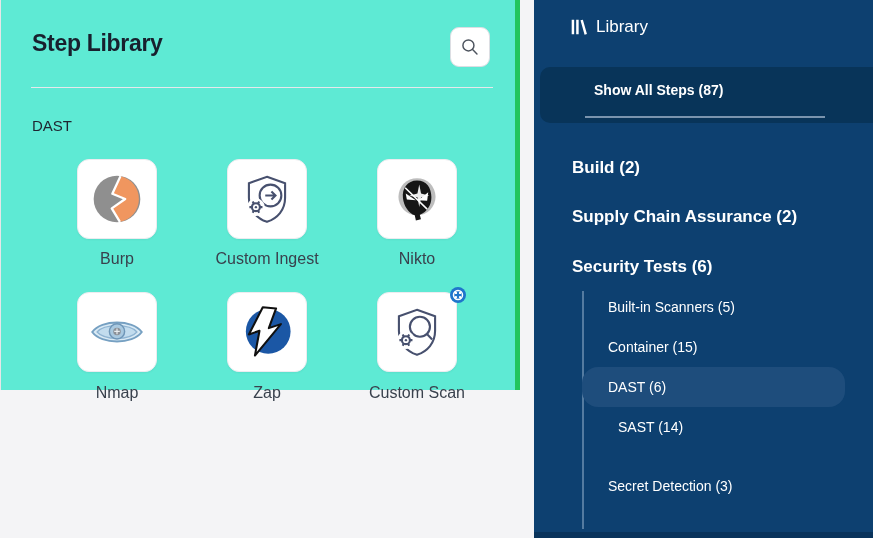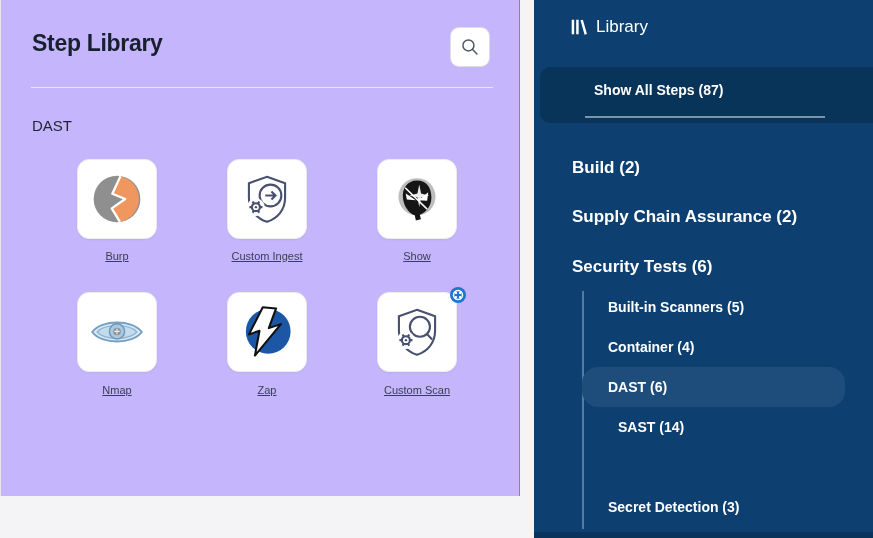--- a/index.html
+++ b/index.html
@@ -1,54 +1,54 @@
 <!DOCTYPE html>
 <html><head>
 <meta charset="utf-8">
 <style>
   * { margin:0; padding:0; box-sizing:border-box; }
   body { font-family:"Liberation Sans", sans-serif; background:#e9e9e9; }
   .page { position:relative; width:873px; height:538px; overflow:hidden; background:#f4f4f6; }
 
   
-  .left-card{ position:absolute; left:0; top:0; width:520px; height:496px;
-    background:#c4b5fd; border-left:1px solid #e6e6e8; border-right:1px solid #22c55e; }
+  .left-card{ position:absolute; left:0; top:0; width:520px; height:390px;
+    background:#5eead4; border-left:1px solid #e6e6e8; border-right:5px solid #22c55e; }
   .page-title{ position:absolute; left:31px; top:30px; font-size:23px; font-weight:700;
     color:#18202e; letter-spacing:-0.3px; }
   .search-btn{ position:absolute; left:449px; top:27px; width:40px; height:40px;
     background:#fff; border:1px solid #dcdee3; border-radius:9px; display:flex;
     align-items:center; justify-content:center; cursor:pointer; }
   .card-divider{ position:absolute; left:30px; top:87px; width:462px; height:1px; background:#e7e8eb; }
   .section-heading{ position:absolute; left:31px; top:117px; font-size:15px; font-weight:400; color:#1f2430; }
 
   .tile{ position:absolute; width:80px; height:80px; background:#fff; border:1px solid #ececf0;
     border-radius:12px; box-shadow:0 1px 2px rgba(31,33,41,.05); display:flex;
     align-items:center; justify-content:center; cursor:pointer; }
-  .tile-label{ position:absolute; width:150px; text-align:center; font-size:11px; color:#39414d;text-decoration:underline; }
+  .tile-label{ position:absolute; width:150px; text-align:center; font-size:16px; color:#39414d; }
   .row1 .tile{ top:159px; } .row2 .tile{ top:292px; }
   .c1{ left:76px; } .c2{ left:226px; } .c3{ left:376px; }
   .lab-r1{ top:250px; } .lab-r2{ top:384px; }
   .lc1{ left:41px; } .lc2{ left:191px; } .lc3{ left:341px; }
   .badge{ position:absolute; left:449px; top:287px; width:16px; height:16px; }
 
   
   .sidebar{ position:absolute; left:534px; top:0; width:339px; height:538px; background:#0d4070; color:#fff; }
   .sb-header{ position:absolute; left:36px; top:17px; display:flex; align-items:center; gap:8px; }
   .sb-title{ font-size:17px; font-weight:400; color:#fff; }
   .show-all{ position:absolute; left:6px; right:0; top:67px; height:56px;
     background:#083459; border-radius:10px 0 0 10px; cursor:pointer; }
   .show-all-label{ position:absolute; left:54px; top:15px; font-size:14px; font-weight:700; color:#fff; }
   .show-all-line{ position:absolute; left:45px; top:49px; width:240px; height:2px; background:#8ea6bd; opacity:.85; }
   .group{ position:absolute; left:38px; height:22px; font-size:17px; font-weight:600;
     color:#fff; display:flex; align-items:center; cursor:pointer; }
   .g1{ top:157px; } .g2{ top:206px; } .g3{ top:256px; }
   .tree-line{ position:absolute; left:48px; top:291px; width:2px; height:238px; background:rgba(170,196,220,.45); }
   .child{ position:absolute; left:48px; width:263px; height:40px; display:flex; align-items:center;
-    padding-left:26px; font-size:14px; font-weight:700; color:#fff; cursor:pointer; border-radius:3px; }
-  .ch1{ top:287px; } .ch2{ top:327px; } .ch3{ top:367px;border-radius:16px; } .ch4{ top:407px;padding-left:36px; } .ch5{ top:447px; } .ch6{ top:487px; }
+    padding-left:26px; font-size:14px; font-weight:400; color:#fff; cursor:pointer; border-radius:3px; }
+  .ch1{ top:287px; } .ch2{ top:327px; } .ch3{ top:367px;border-radius:16px; } .ch4{ top:407px;padding-left:36px; } .ch5{ top:447px; } .ch6{ top:466px; }
   .child.active{ background:#1e4d7c; }
   .sb-bottom-strip{ position:absolute; left:0; bottom:0; width:100%; height:6px; background:#09335b; }
 
   svg{ display:block; }
 </style>
 </head>
 <body>
 
 <div class="page">
 
@@ -98,21 +98,21 @@
             <path d="M14 19 L23 25 L15 24.5 Z" fill="#fff"></path>
             <path d="M34 18 L25 25 L33 25.5 Z" fill="#fff"></path>
             <path d="M26 11 L27.6 19 L35 21 L27.6 22.4 L26 31 L24.4 22.4 L17 21 L24.4 19 Z" fill="#fff" opacity="0.92"></path>
             <path d="M13.5 14 L33 33" stroke="#fff" stroke-width="1.4"></path>
           </svg>
         </span>
       </div>
     </div>
     <div class="tile-label lab-r1 lc1">Burp</div>
     <div class="tile-label lab-r1 lc2">Custom Ingest</div>
-    <div class="tile-label lab-r1 lc3">Show</div>
+    <div class="tile-label lab-r1 lc3">Nikto</div>
 
     <div class="row2">
       <div class="tile c1">
         <span>
           <svg width="58" height="58" viewBox="0 0 48 48">
             <path d="M3.5 24 C11 13.5 37 13.5 44.5 24 C37 34.5 11 34.5 3.5 24 Z" fill="#d9eaf5" stroke="#76a0c2" stroke-width="1.6"></path>
             <path d="M7.5 24 C13.5 17 34.5 17 40.5 24 C34.5 31 13.5 31 7.5 24 Z" fill="#c2dcee" stroke="#8fb4d2" stroke-width="1"></path>
             <circle cx="24" cy="23.5" r="6.3" fill="#a9c9e0" stroke="#6e96b8" stroke-width="1.2"></circle>
             <circle cx="24" cy="23.5" r="3.1" fill="#8b9097"></circle>
             <path d="M24 21.2 v4.6 M21.7 23.5 h4.6" stroke="#e9edf0" stroke-width="1"></path>
@@ -172,21 +172,21 @@
       <span class="show-all-line"></span>
     </div>
 
     <div class="group g1">Build (2)</div>
     <div class="group g2">Supply Chain Assurance (2)</div>
     <div class="group g3">Security Tests (6)</div>
 
     <div class="tree-line"></div>
 
     <div class="child ch1">Built-in Scanners (5)</div>
-    <div class="child ch2">Container (4)</div>
+    <div class="child ch2">Container (15)</div>
     <div class="child ch3 active">DAST (6)</div>
     <div class="child ch4">SAST (14)</div>
     <div class="child ch6">Secret Detection (3)</div>
 
     <div class="sb-bottom-strip"></div>
   </div>
 
 </div>
 
 </body></html>

